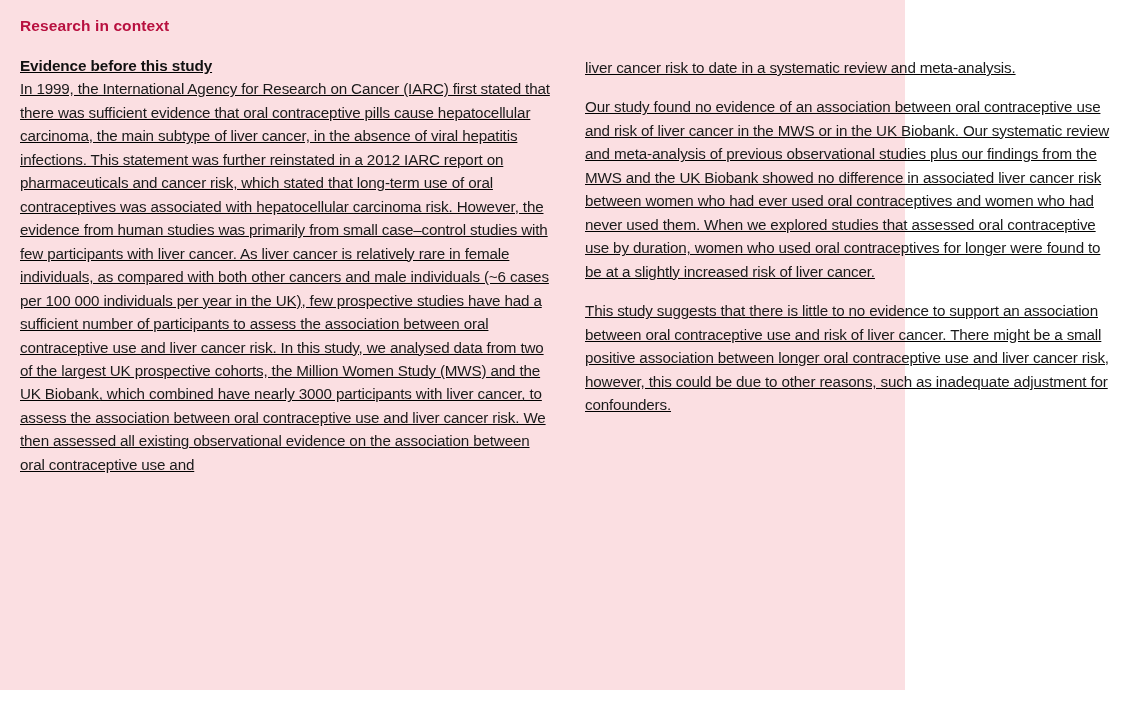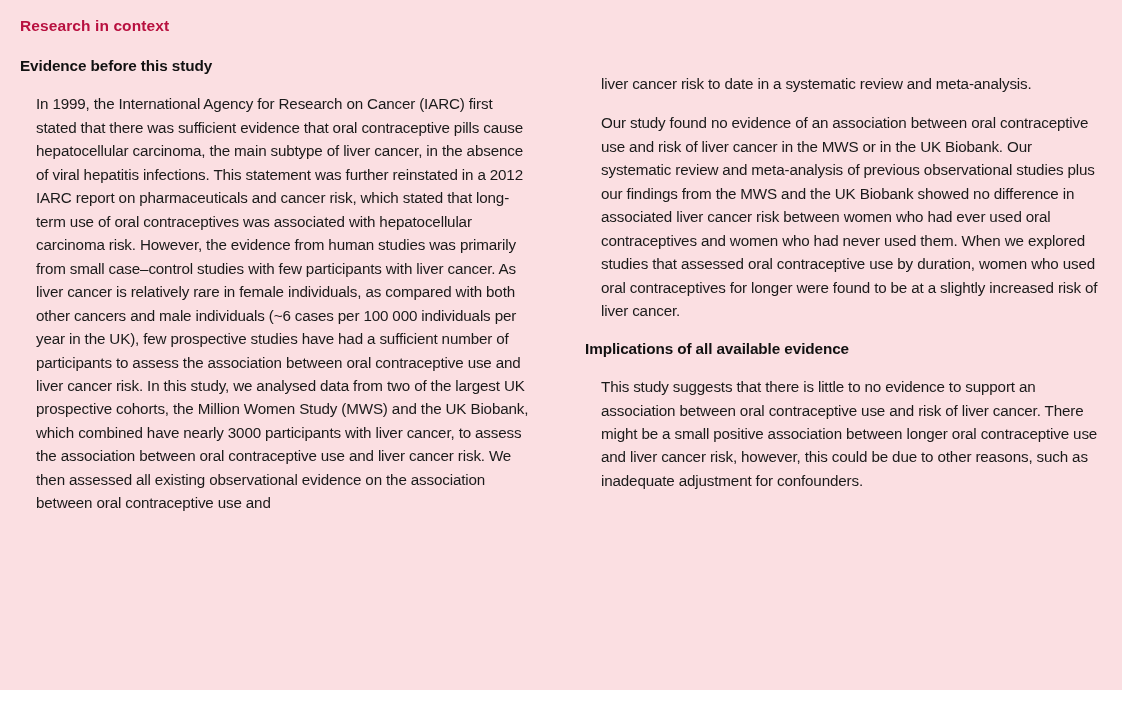--- a/index.html
+++ b/index.html
@@ -9,21 +9,21 @@
   body {
     width: 1141px;
     height: 702px;
     background: #ffffff;
     font-family: "Liberation Serif", serif;
   }
   .panel {
     position: absolute;
     left: 0;
     top: 0;
-    width: 1122px;
+    width: 905px;
     height: 690px;
     background: #fbdfe2;
     box-sizing: border-box;
   }
   .panel-title {
     position: absolute;
     left: 20px;
     top: 17px;
     font-family: "Liberation Sans", sans-serif;
     font-weight: bold;
@@ -31,38 +31,39 @@
     color: #b8103f;
     letter-spacing: 0.1px;
   }
   .columns {
     position: absolute;
     left: 20px;
     top: 56px;
     width: 1098px;
     display: flex;
     gap: 32px;
+    text-decoration: underline;
   }
   .col {
     width: 533px;
   }
   .col-right {
     width: 533px;
   }
   h3.sec-head {
     margin: 0 0 1px 0;
     font-family: "Liberation Sans", sans-serif;
     font-weight: bold;
     font-size: 15.3px;
     color: #111111;
     line-height: 1.32;
     letter-spacing: -0.1px;
   }
   p.body-text {
-    margin: 16px;
+    margin: 0;
     font-family: "Liberation Sans", sans-serif;
     font-size: 15.2px;
     color: #1a1a1a;
     line-height: 1.545;
     letter-spacing: -0.15px;
     text-align: left;
   }
   .block {
     margin-bottom: 16px;
   }
@@ -90,20 +91,19 @@
 
       <div class="block">
         <p class="body-text">liver cancer risk to date in a systematic review and meta-analysis.</p>
       </div>
 
       <div class="block">
         <p class="body-text">Our study found no evidence of an association between oral contraceptive use and risk of liver cancer in the MWS or in the UK Biobank. Our systematic review and meta-analysis of previous observational studies plus our findings from the MWS and the UK Biobank showed no difference in associated liver cancer risk between women who had ever used oral contraceptives and women who had never used them. When we explored studies that assessed oral contraceptive use by duration, women who used oral contraceptives for longer were found to be at a slightly increased risk of liver cancer.</p>
       </div>
 
       <div class="block">
-        <h3 class="sec-head">Implications of all available evidence</h3>
         <p class="body-text">This study suggests that there is little to no evidence to support an association between oral contraceptive use and risk of liver cancer. There might be a small positive association between longer oral contraceptive use and liver cancer risk, however, this could be due to other reasons, such as inadequate adjustment for confounders.</p>
       </div>
 
     </div>
 
   </div>
 </div>
 
 </body></html>

